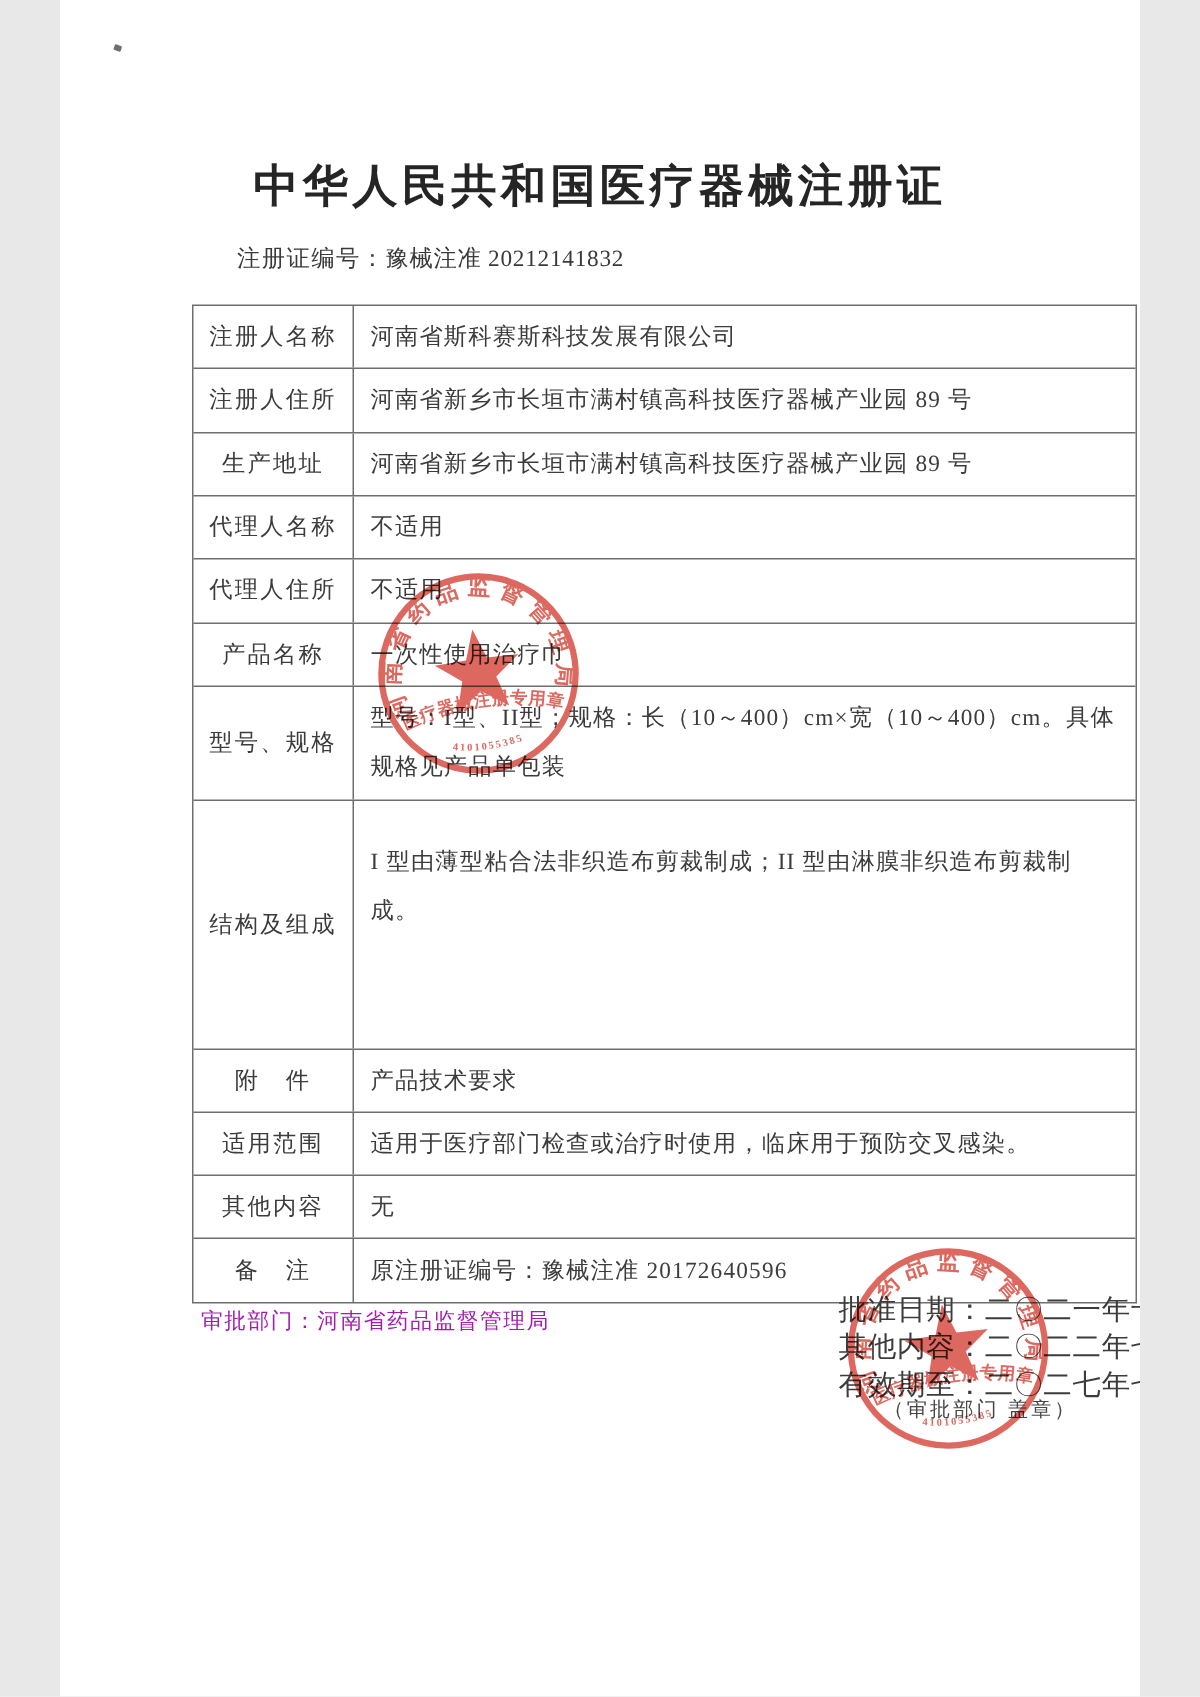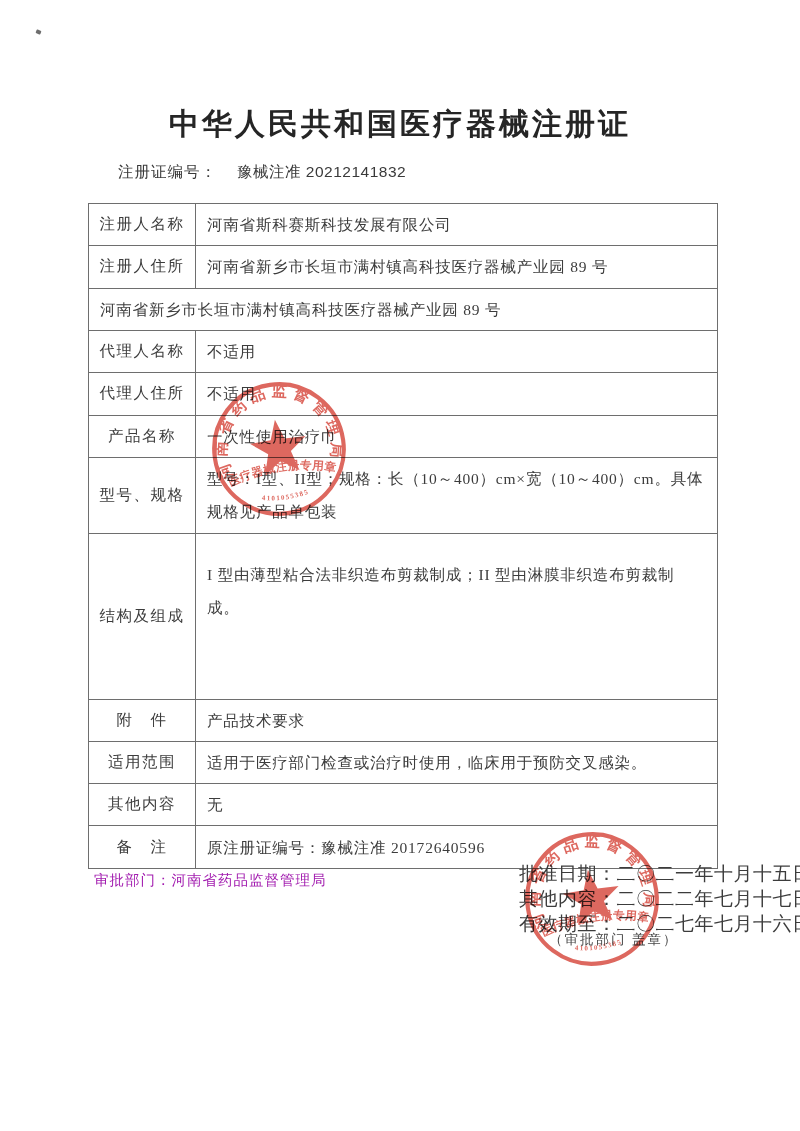--- a/index.html
+++ b/index.html
@@ -1,26 +1,26 @@
 <!DOCTYPE html>
 <html><head>
 <meta charset="utf-8">
 <style>
   html,body{margin:0;padding:0;background:#e8e8e8;}
   .page{
-    position:relative;width:800px;height:1131px;margin:0 auto;background:#ffffff;
+    position:relative;width:720px;height:1131px;margin:0 auto;background:#ffffff;
     font-family:"Liberation Serif","DejaVu Serif",serif;color:#3d3d3d;overflow:hidden;
   }
   .speck{position:absolute;left:36px;top:30px;width:5px;height:4px;background:#4a4a4a;border-radius:1px;transform:rotate(20deg);opacity:.8;}
   .title{
     position:absolute;top:104px;left:0;width:100%;text-align:center;
     font-size:30px;font-weight:700;letter-spacing:3px;color:#252525;
   }
   .cert-line{position:absolute;left:118px;top:162px;font-size:15.5px;letter-spacing:1px;color:#3a3a3a;}
-  .cert-line .num{font-family:Liberation Sans, sans-serif;letter-spacing:.5px;margin-left:20px;}
+  .cert-line .num{font-family:Liberation Serif, serif;letter-spacing:.5px;}
   .doc-table{
     position:absolute;left:88px;top:203px;width:630px;
     border:1px solid #6e6e6e;box-sizing:border-box;
   }
   .t-row{display:flex;border-bottom:1px solid #6e6e6e;box-sizing:border-box;}
   .t-row:last-child{border-bottom:none;}
   .t-label{
     width:107px;flex:0 0 107px;border-right:1px solid #6e6e6e;box-sizing:border-box;
     display:flex;align-items:center;justify-content:center;text-align:center;
     font-size:15.5px;letter-spacing:1.5px;color:#3c3c3c;
@@ -61,20 +61,21 @@
   <div class="doc-table">
     <div class="t-row" style="min-height:42px">
       <div class="t-label">注册人名称</div>
       <div class="t-value">河南省斯科赛斯科技发展有限公司</div>
     </div>
     <div class="t-row" style="min-height:42px">
       <div class="t-label">注册人住所</div>
       <div class="t-value">河南省新乡市长垣市满村镇高科技医疗器械产业园 89 号</div>
     </div>
     <div class="t-row" style="min-height:41px">
+      <div class="t-label">生产地址</div>
       <div class="t-value">河南省新乡市长垣市满村镇高科技医疗器械产业园 89 号</div>
     </div>
     <div class="t-row" style="min-height:41px">
       <div class="t-label">代理人名称</div>
       <div class="t-value">不适用</div>
     </div>
     <div class="t-row" style="min-height:41px">
       <div class="t-label">代理人住所</div>
       <div class="t-value">不适用</div>
     </div>

